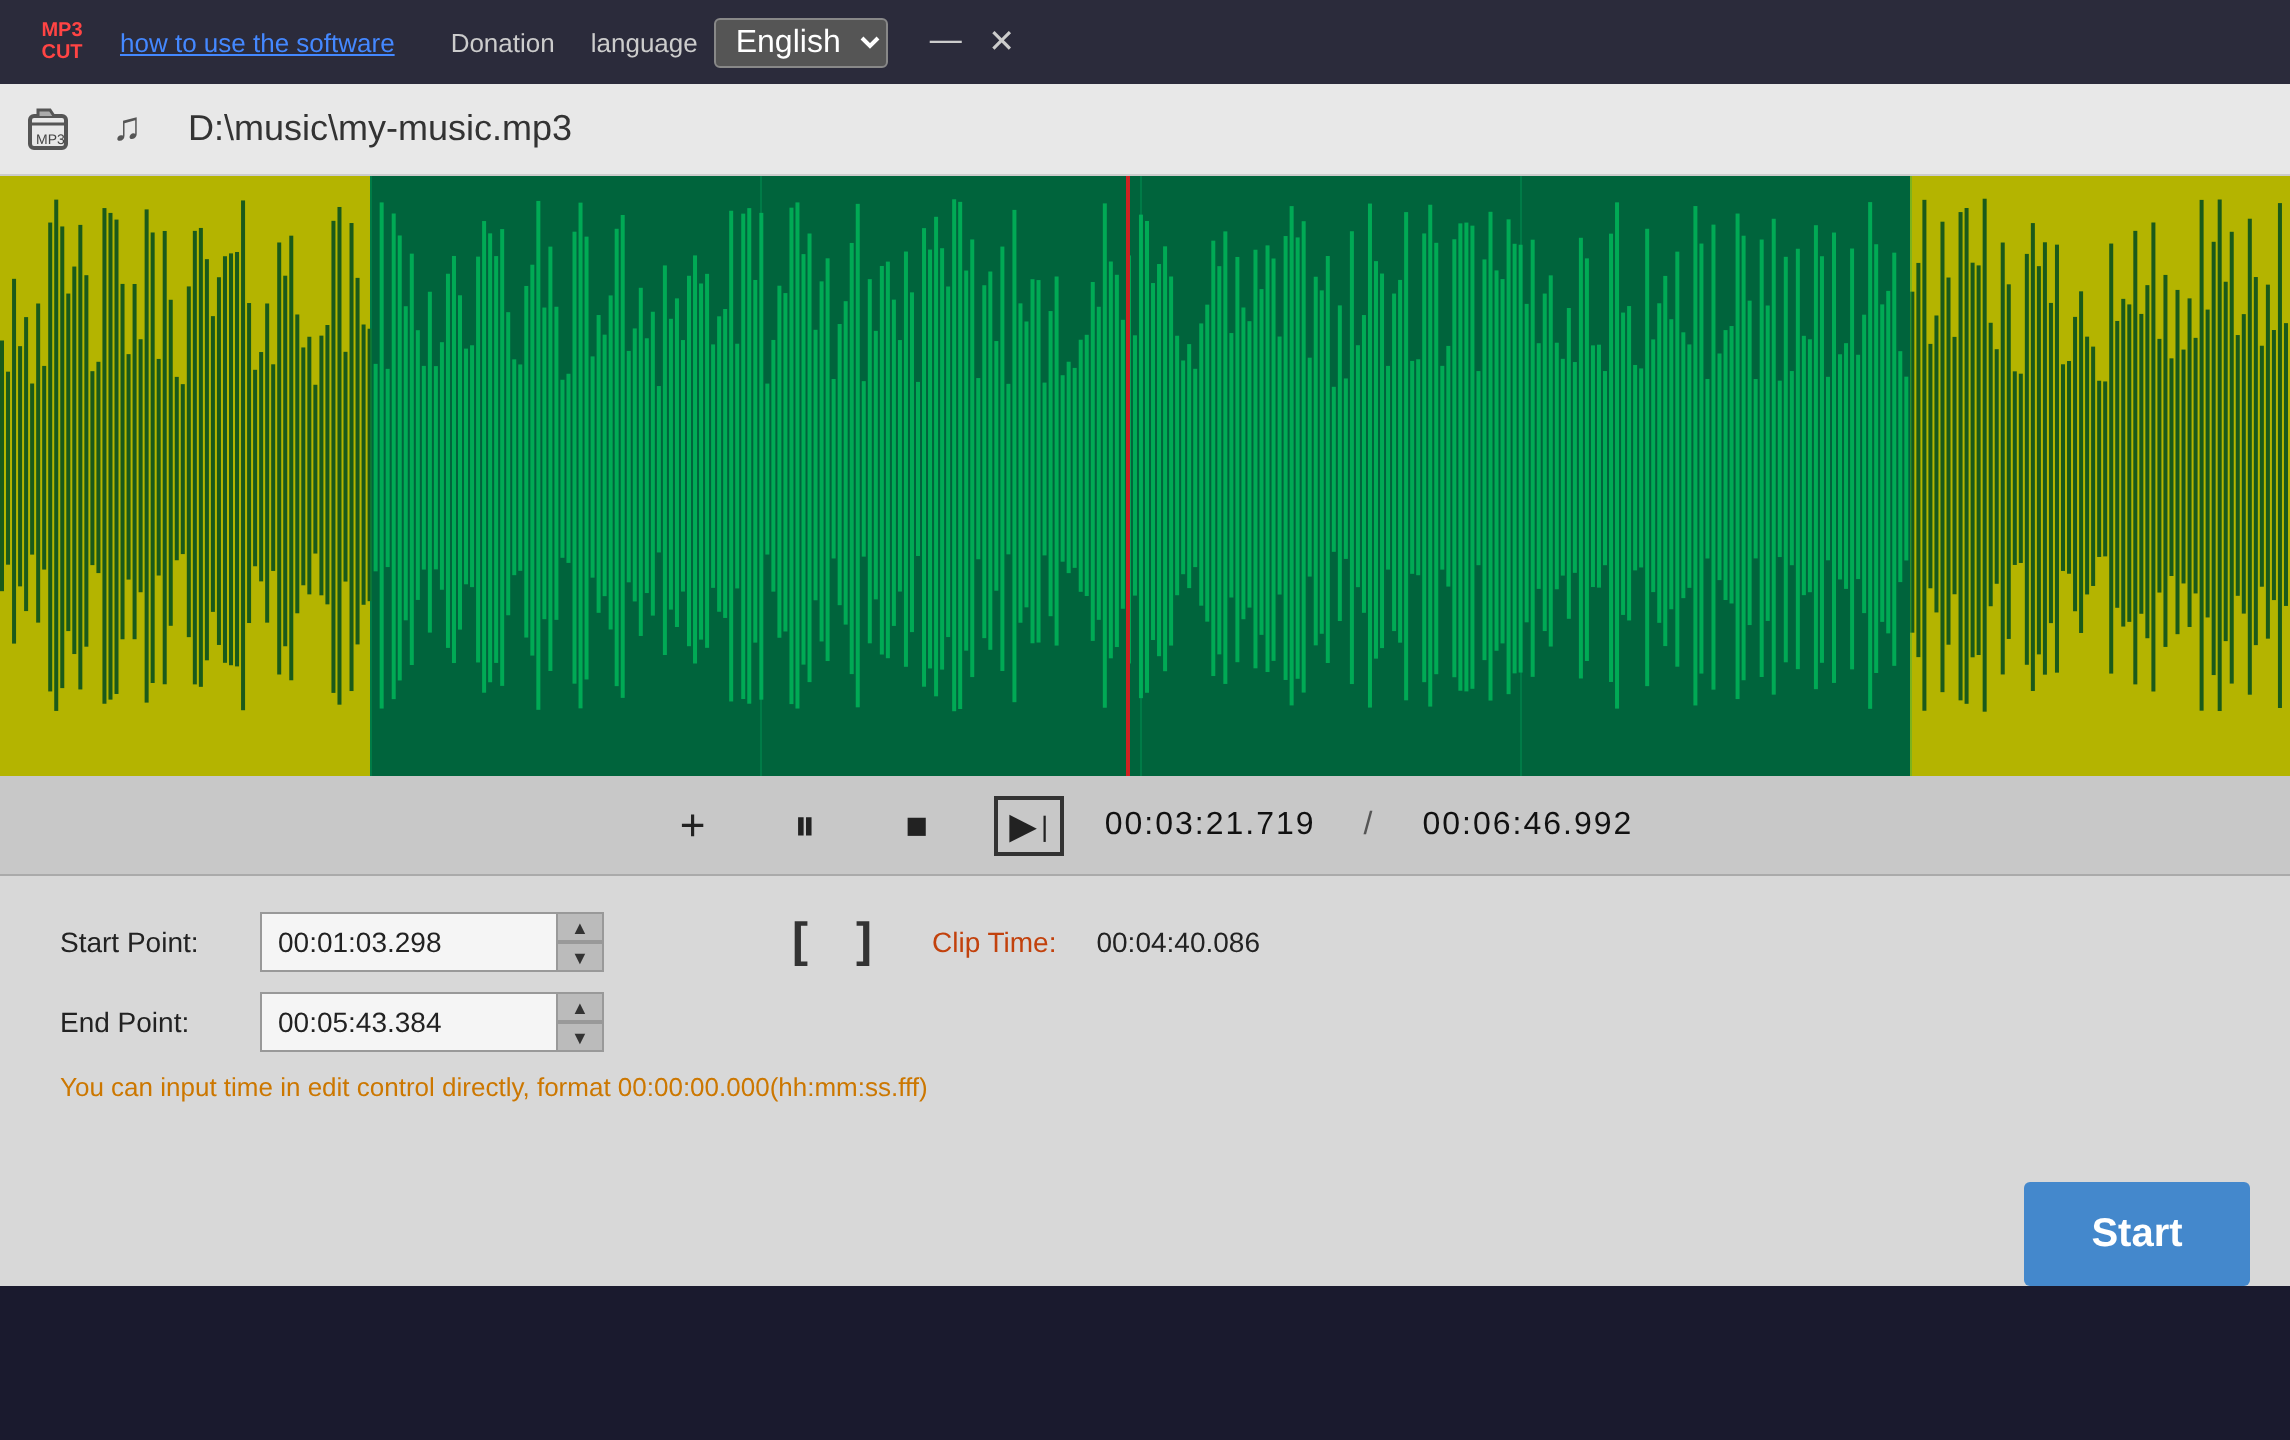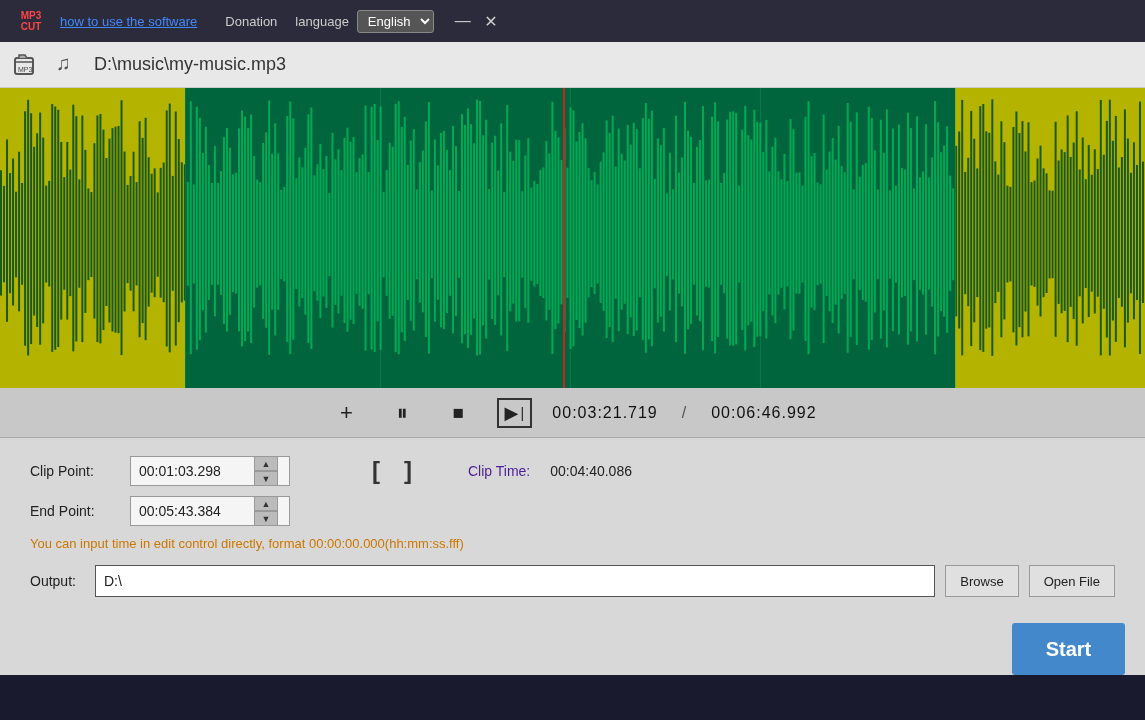--- a/index.html
+++ b/index.html
@@ -56,21 +56,21 @@
     .title-language-label {
       color: #ccc;
       font-size: 13px;
       margin-left: 10px;
     }
     .lang-select {
       background: #555;
       color: #fff;
       border: 1px solid #888;
       padding: 2px 6px;
-      font-size: 13px;
+      font-size: 16px;
       border-radius: 3px;
       cursor: pointer;
     }
     .window-controls {
       display: flex;
       gap: 6px;
       margin-left: 10px;
     }
     .win-btn {
       width: 22px;
@@ -211,21 +211,21 @@
       margin-bottom: 10px;
       gap: 10px;
     }
     .edit-label {
       font-size: 14px;
       color: #222;
       width: 90px;
     }
     .time-input-wrapper {
       position: relative;
-      width: 148px;
+      width: 172px;
     }
     .time-input {
       width: 160px;
       height: 30px;
       border: 1px solid #999;
       background: #f5f5f5;
       font-size: 14px;
       padding: 2px 28px 2px 8px;
       color: #222;
       outline: none;
@@ -255,22 +255,22 @@
       background: transparent;
       border: none;
       font-size: 24px;
       font-weight: bold;
       color: #333;
       cursor: pointer;
       padding: 0 4px;
     }
     .clip-time-label {
       font-size: 14px;
-      color: #4c1d95;
-      margin-left: 42px;
+      color: #c2410c;
+      margin-left: 16px;
     }
     .clip-time-value {
       font-size: 14px;
       color: #222;
       margin-left: 10px;
     }
 
     .hint-text {
       color: #cc7700;
       font-size: 13px;
@@ -1177,21 +1177,21 @@
         <span style="font-size:14px;">|</span>
     </span>
   </button>
   <span class="time-display">00:03:21.719</span>
   <span class="time-display time-separator">/</span>
   <span class="time-display">00:06:46.992</span>
 </div>
 
 <div class="edit-panel">
   <div class="edit-row">
-    <span class="edit-label">Clip Point:</span>
+    <span class="edit-label">Start Point:</span>
     <div class="time-input-wrapper">
       <input class="time-input" type="text" value="00:01:03.298" style="">
       <div class="spin-buttons">
         <button class="spin-up">▲</button>
         <button class="spin-down">▼</button>
       </div>
     </div>
     <div style="display:flex; align-items:center; gap:16px; margin-left:80px;">
       <button class="bracket-btn">[</button>
       <button class="bracket-btn">]</button>
@@ -1206,23 +1206,17 @@
       <input class="time-input" type="text" value="00:05:43.384" style="">
       <div class="spin-buttons">
         <button class="spin-up">▲</button>
         <button class="spin-down">▼</button>
       </div>
     </div>
   </div>
 
   <div class="hint-text">You can input time in edit control directly, format 00:00:00.000(hh:mm:ss.fff)</div>
 
-  <div class="output-row">
-    <span class="output-label">Output:</span>
-    <input class="output-input" type="text" value="D:\" style="">
-    <button class="browse-btn">Browse</button>
-    <button class="openfile-btn">Open File</button>
-  </div>
 </div>
 
 <div class="start-row">
   <button class="start-btn">Start</button>
 </div>
 
 </body></html>

